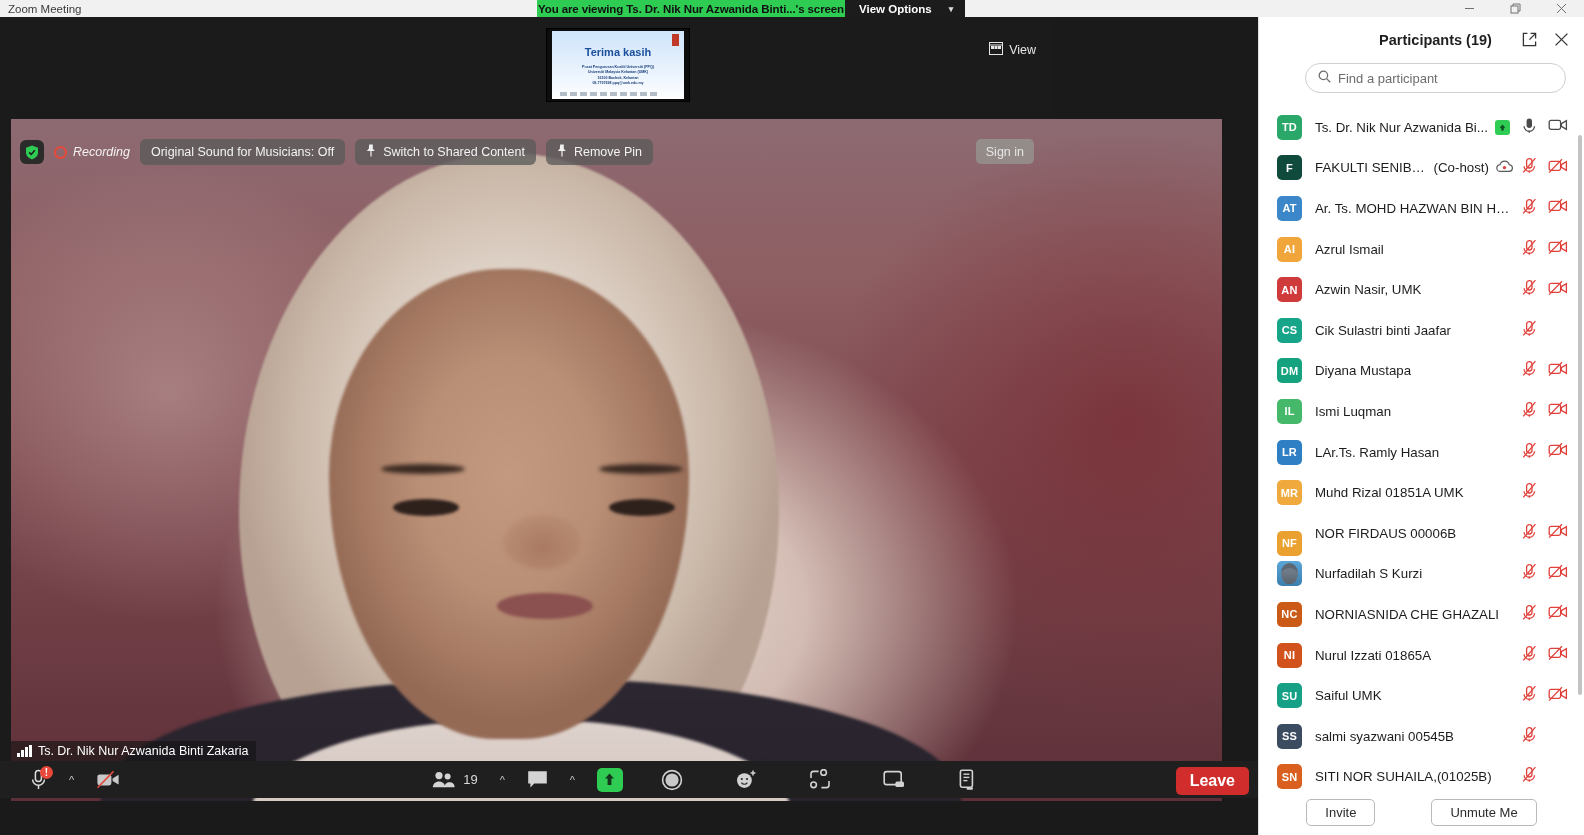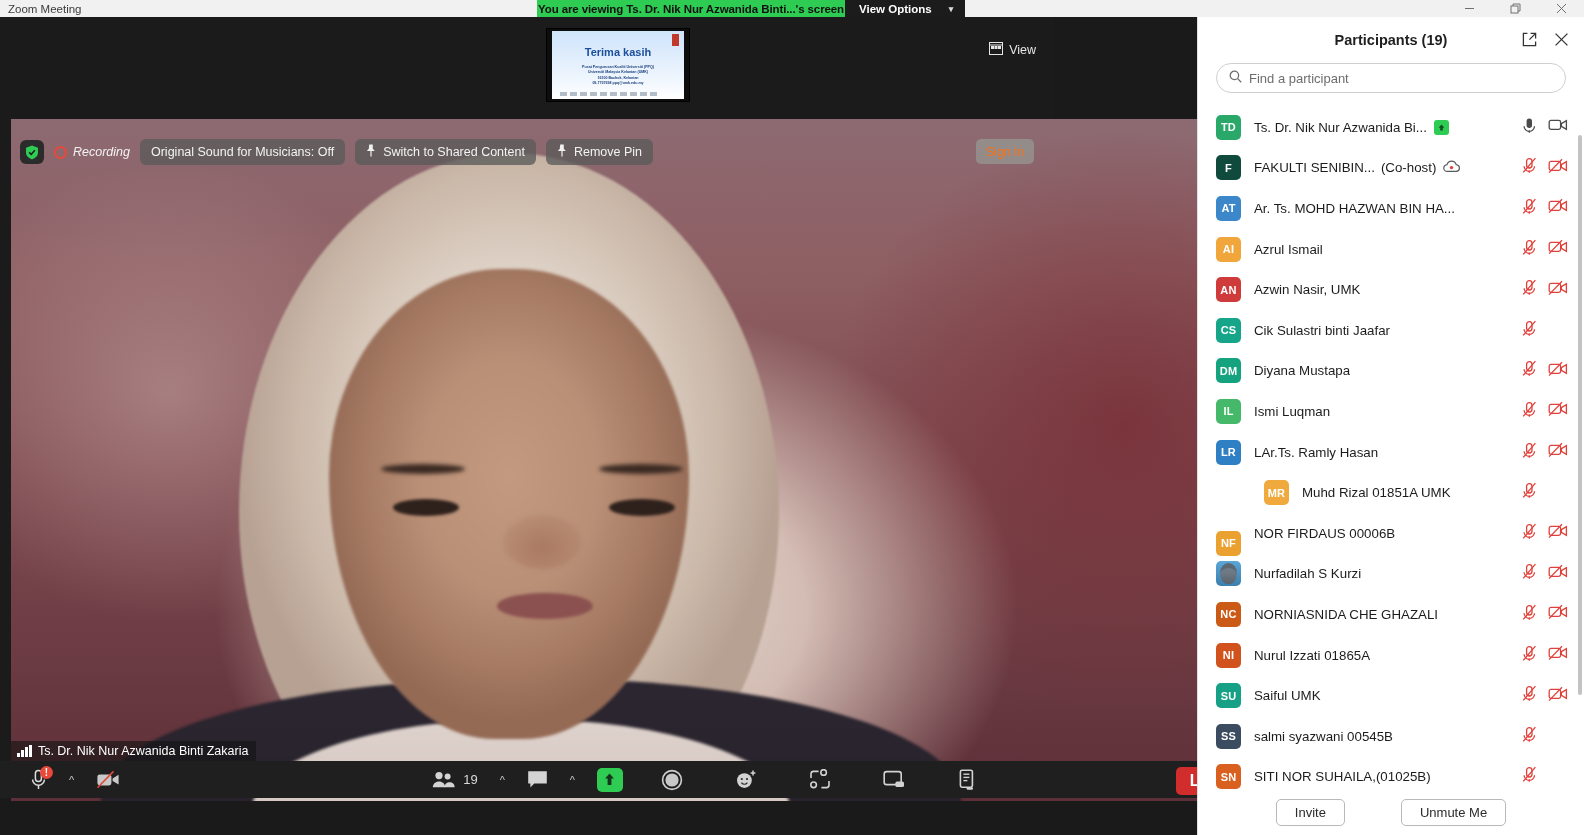--- a/index.html
+++ b/index.html
@@ -147,21 +147,21 @@
     width: 13px; height: 13px; border-radius: 50%; border: 2.4px solid #e8493b;
     display: block;
   }
   .pill {
     background: rgba(90,90,90,0.78); color: #f3f3f3; font-size: 12.5px;
     height: 26px; border-radius: 6px; display: flex; align-items: center;
     gap: 7px; padding: 0 11px; white-space: nowrap;
   }
   .signin {
     position: absolute; top: 122px; right: 20px;
-    background: rgba(150,150,145,0.78); color: #f97316; font-size: 12.5px;
+    background: rgba(150,150,145,0.78); color: #e5e5e5; font-size: 12.5px;
     height: 25px; border-radius: 5px; display: flex; align-items: center; padding: 0 10px;
     z-index: 12;
   }
   .namebar {
     position: absolute; left: 11px; bottom: 37px;
     background: rgba(20,20,20,0.62); color: #fff; font-size: 12.5px;
     display: flex; align-items: center; gap: 6px; padding: 3px 8px 3px 6px;
     z-index: 12;
   }
   .bars { display: flex; align-items: flex-end; gap: 1.5px; height: 11px; }
@@ -194,23 +194,24 @@
     display: flex; align-items: center; justify-content: center;
   }
   .leave {
     position: absolute; right: 9px; top: 6px;
     background: #d22d2d; color: #fff; font-size: 16px; font-weight: bold;
     border-radius: 5px; padding: 5px 14px;
   }
 
   
   .panel {
-    position: absolute; top: 17px; right: 0; width: 387px; height: 818px;
+    position: absolute; top: 17px; right: 0; width: 326px; height: 818px;
     background: #fff; border-left: 1px solid #e0e0e0;
     z-index: 35;
+    padding-left: 28px;
   }
   .panel-head {
     position: relative; height: 46px; display: flex; align-items: center; justify-content: center;
   }
   .panel-title { font-size: 14.5px; font-weight: bold; color: #1f1f1f; }
   .panel-ic { position: absolute; top: 15px; }
   .ic-pop { right: 47px; }
   .ic-close { right: 15px; }
   .search-wrap { padding: 0 18px 10px 18px; }
   .search {
@@ -687,21 +688,21 @@
                 <line x1="2.2" y1="15.4" x2="14.4" y2="1.2" stroke="#e0413a" stroke-width="1.3"></line>
               </svg></span>
             <span><svg width="20" height="16" viewBox="0 0 20 16">
                 <rect x="1.2" y="3.4" width="11.4" height="9" rx="1.8" fill="none" stroke="#e0413a" stroke-width="1.3"></rect>
                 <path d="M13.4 6.6 L18.4 3.6 V12.4 L13.4 9.4 Z" fill="none" stroke="#e0413a" stroke-width="1.3"></path>
                 <line x1="1" y1="14.6" x2="14" y2="1.2" stroke="#e0413a" stroke-width="1.3"></line>
               </svg></span>
           </span>
         </div>
         <div class="prow">
-          <div class="av" style="background: rgb(239, 169, 60); margin-left: 48px;">MR</div>
+          <div class="av" style="background: rgb(239, 169, 60);">MR</div>
           <span class="pname">Muhd Rizal 01851A UMK</span>
           <span class="pspacer"></span>
           <span class="picons">
             <span><svg width="17" height="17" viewBox="0 0 17 17">
                 <rect x="5.6" y="1.6" width="5.4" height="9.4" rx="2.7" fill="none" stroke="#e0413a" stroke-width="1.3"></rect>
                 <path d="M3.1 9.2a5.2 5.2 0 0 0 10.4 0" fill="none" stroke="#e0413a" stroke-width="1.3"></path>
                 <line x1="8.3" y1="13.6" x2="8.3" y2="15.8" stroke="#e0413a" stroke-width="1.3"></line>
                 <line x1="2.2" y1="15.4" x2="14.4" y2="1.2" stroke="#e0413a" stroke-width="1.3"></line>
               </svg></span>
             <span style="width: 20px;"></span>

